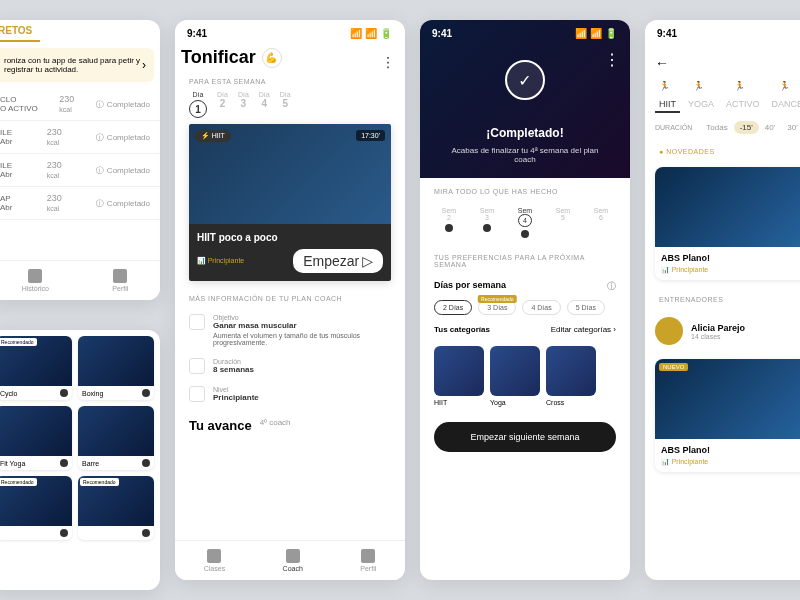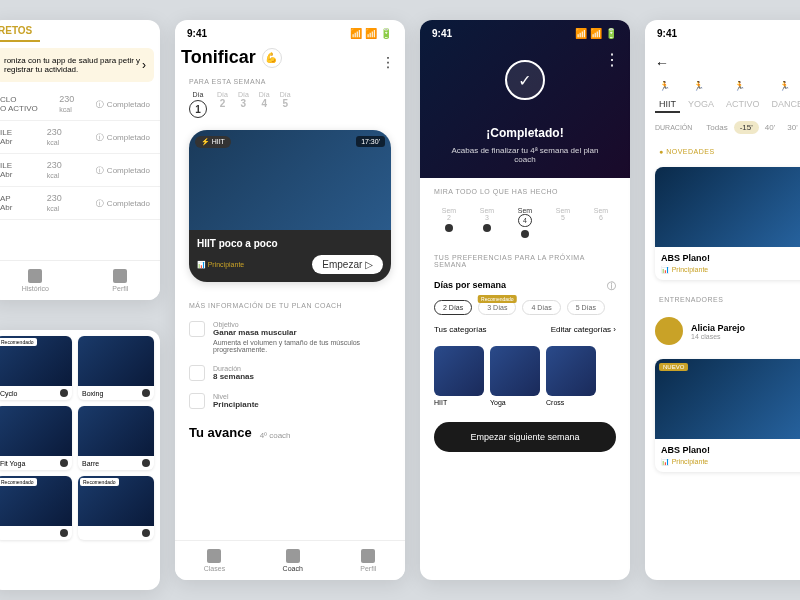--- a/index.html
+++ b/index.html
@@ -25,35 +25,35 @@
 .navicon{width:14px;height:14px;background:#999;border-radius:2px}
 .intro{padding:10px 14px;font-size:10px;color:#666}
 .title{font-size:18px;font-weight:700;padding:0 6px;display:flex;align-items:center;gap:6px}
 .title .badge{width:20px;height:20px;border:1px solid #ddd;border-radius:50%;display:inline-flex;align-items:center;justify-content:center;font-size:10px}
 .section-label{font-size:7px;color:#999;letter-spacing:.5px;padding:10px 14px 6px;text-transform:uppercase}
 .days{display:flex;gap:10px;padding:0 14px}
 .day{text-align:center;font-size:7px;color:#bbb}
 .day.active{color:#333}
 .day .num{font-size:10px;font-weight:600}
 .day.active .num{border:1px solid #333;border-radius:50%;width:18px;height:18px;display:flex;align-items:center;justify-content:center;margin:2px auto}
-.card{margin:10px 14px;border-radius:18px;overflow:hidden;box-shadow:0 2px 8px rgba(0,0,0,.15);position:relative}
+.card{margin:4px 14px;border-radius:2px;overflow:hidden;box-shadow:0 2px 8px rgba(0,0,0,.15);position:relative}
 .card .img{height:100px;background:linear-gradient(135deg,#1a3a5a,#2a5a8a);position:relative}
 .card .tag{position:absolute;top:6px;left:6px;background:#333;color:#fff;font-size:7px;padding:2px 6px;border-radius:8px}
 .card .dur{position:absolute;top:6px;right:6px;background:rgba(0,0,0,.6);color:#fff;font-size:7px;padding:2px 5px;border-radius:3px}
 .card .body{padding:8px;background:#2a2a2a;color:#fff}
 .card .ctitle{font-size:10px;font-weight:600;margin-bottom:6px}
 .card .crow{display:flex;justify-content:space-between;align-items:center}
 .card .lvl{font-size:7px;color:#c9a227}
-.card .btn{background:#fff;color:#333;font-size:10px;padding:4px 10px;border-radius:10px;display:flex;align-items:center;gap:3px}
+.card .btn{background:#fff;color:#333;font-size:14px;padding:4px 10px;border-radius:10px;display:flex;align-items:center;gap:3px}
 .info-item{display:flex;gap:8px;padding:6px 14px;font-size:8px}
 .info-item .ico{width:16px;height:16px;border:1px solid #ddd;border-radius:3px;flex-shrink:0}
 .info-item .lbl{color:#999;font-size:7px}
 .info-item .val{color:#333;font-weight:600;font-size:8px}
 .info-item .desc{color:#666;font-size:7px;margin-top:2px}
-.progress-title{font-size:13px;font-weight:700;padding:10px 14px 2px;display:flex;align-items:flex-end;gap:8px}
+.progress-title{font-size:13px;font-weight:700;padding:10px 14px 2px;display:flex;align-items:flex-start;gap:8px}
 .progress-title .sub{font-size:8px;color:#999;font-weight:400}
 .hero{background:linear-gradient(135deg,#0a1a3a,#1a0a2a);color:#fff;text-align:center;padding:30px 14px 14px;position:relative}
 .hero .statusbar{color:#fff;position:absolute;top:0;left:0;right:0}
 .hero .medal{width:40px;height:40px;border:2px solid #fff;border-radius:50%;margin:10px auto;display:flex;align-items:center;justify-content:center;background:rgba(255,255,255,.1)}
 .hero .laurel{position:relative;width:80px;height:60px;margin:0 auto}
 .hero h2{font-size:12px;margin:6px 0}
 .hero p{font-size:8px;opacity:.8;padding:0 10px}
 .hero .edit{font-size:8px;margin-top:10px;opacity:.9}
 .hero .moredots{position:absolute;top:30px;right:10px;color:#fff}
 .weeks{display:flex;justify-content:space-around;padding:6px 10px;font-size:7px;color:#bbb;align-items:flex-start}
@@ -274,21 +274,21 @@
     </div>
   <div class="section-label">TUS PREFERENCIAS PARA LA PRÓXIMA SEMANA</div>
   <div class="pref-title"><span>Días por semana</span> <span style="float:right;color:#bbb">ⓘ</span></div>
   <div class="pills" id="p3pills">
       <div class="pill active">2 Días</div>
       <div class="pill "><div class="rec">Recomendado</div>3 Días</div>
       <div class="pill ">4 Días</div>
       <div class="pill ">5 Días</div>
     </div>
   <div class="editcat">
-    <span style="font-weight:400">Tus categorías</span>
+    <span style="font-weight:700">Tus categorías</span>
     <span><span>Editar categorías</span> ›</span>
   </div>
   <div class="catrow" id="p3cats">
       <div class="cat">
         <div class="cimg"></div>
         <div class="clbl">HIIT</div>
       </div>
       <div class="cat">
         <div class="cimg"></div>
         <div class="clbl">Yoga</div>

